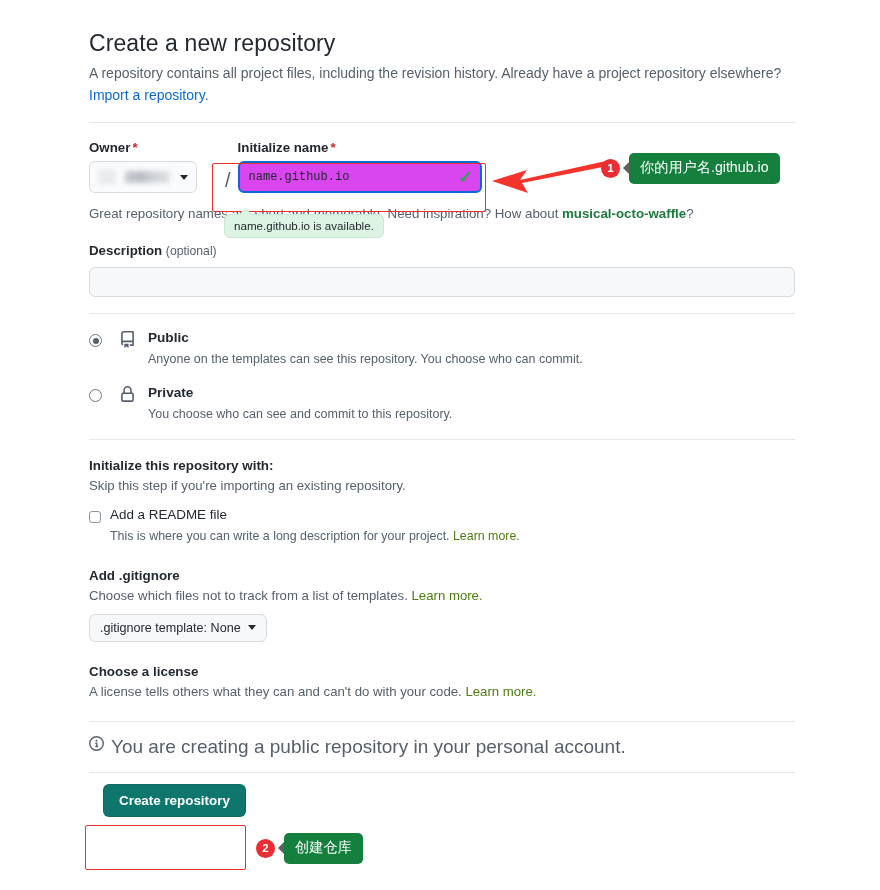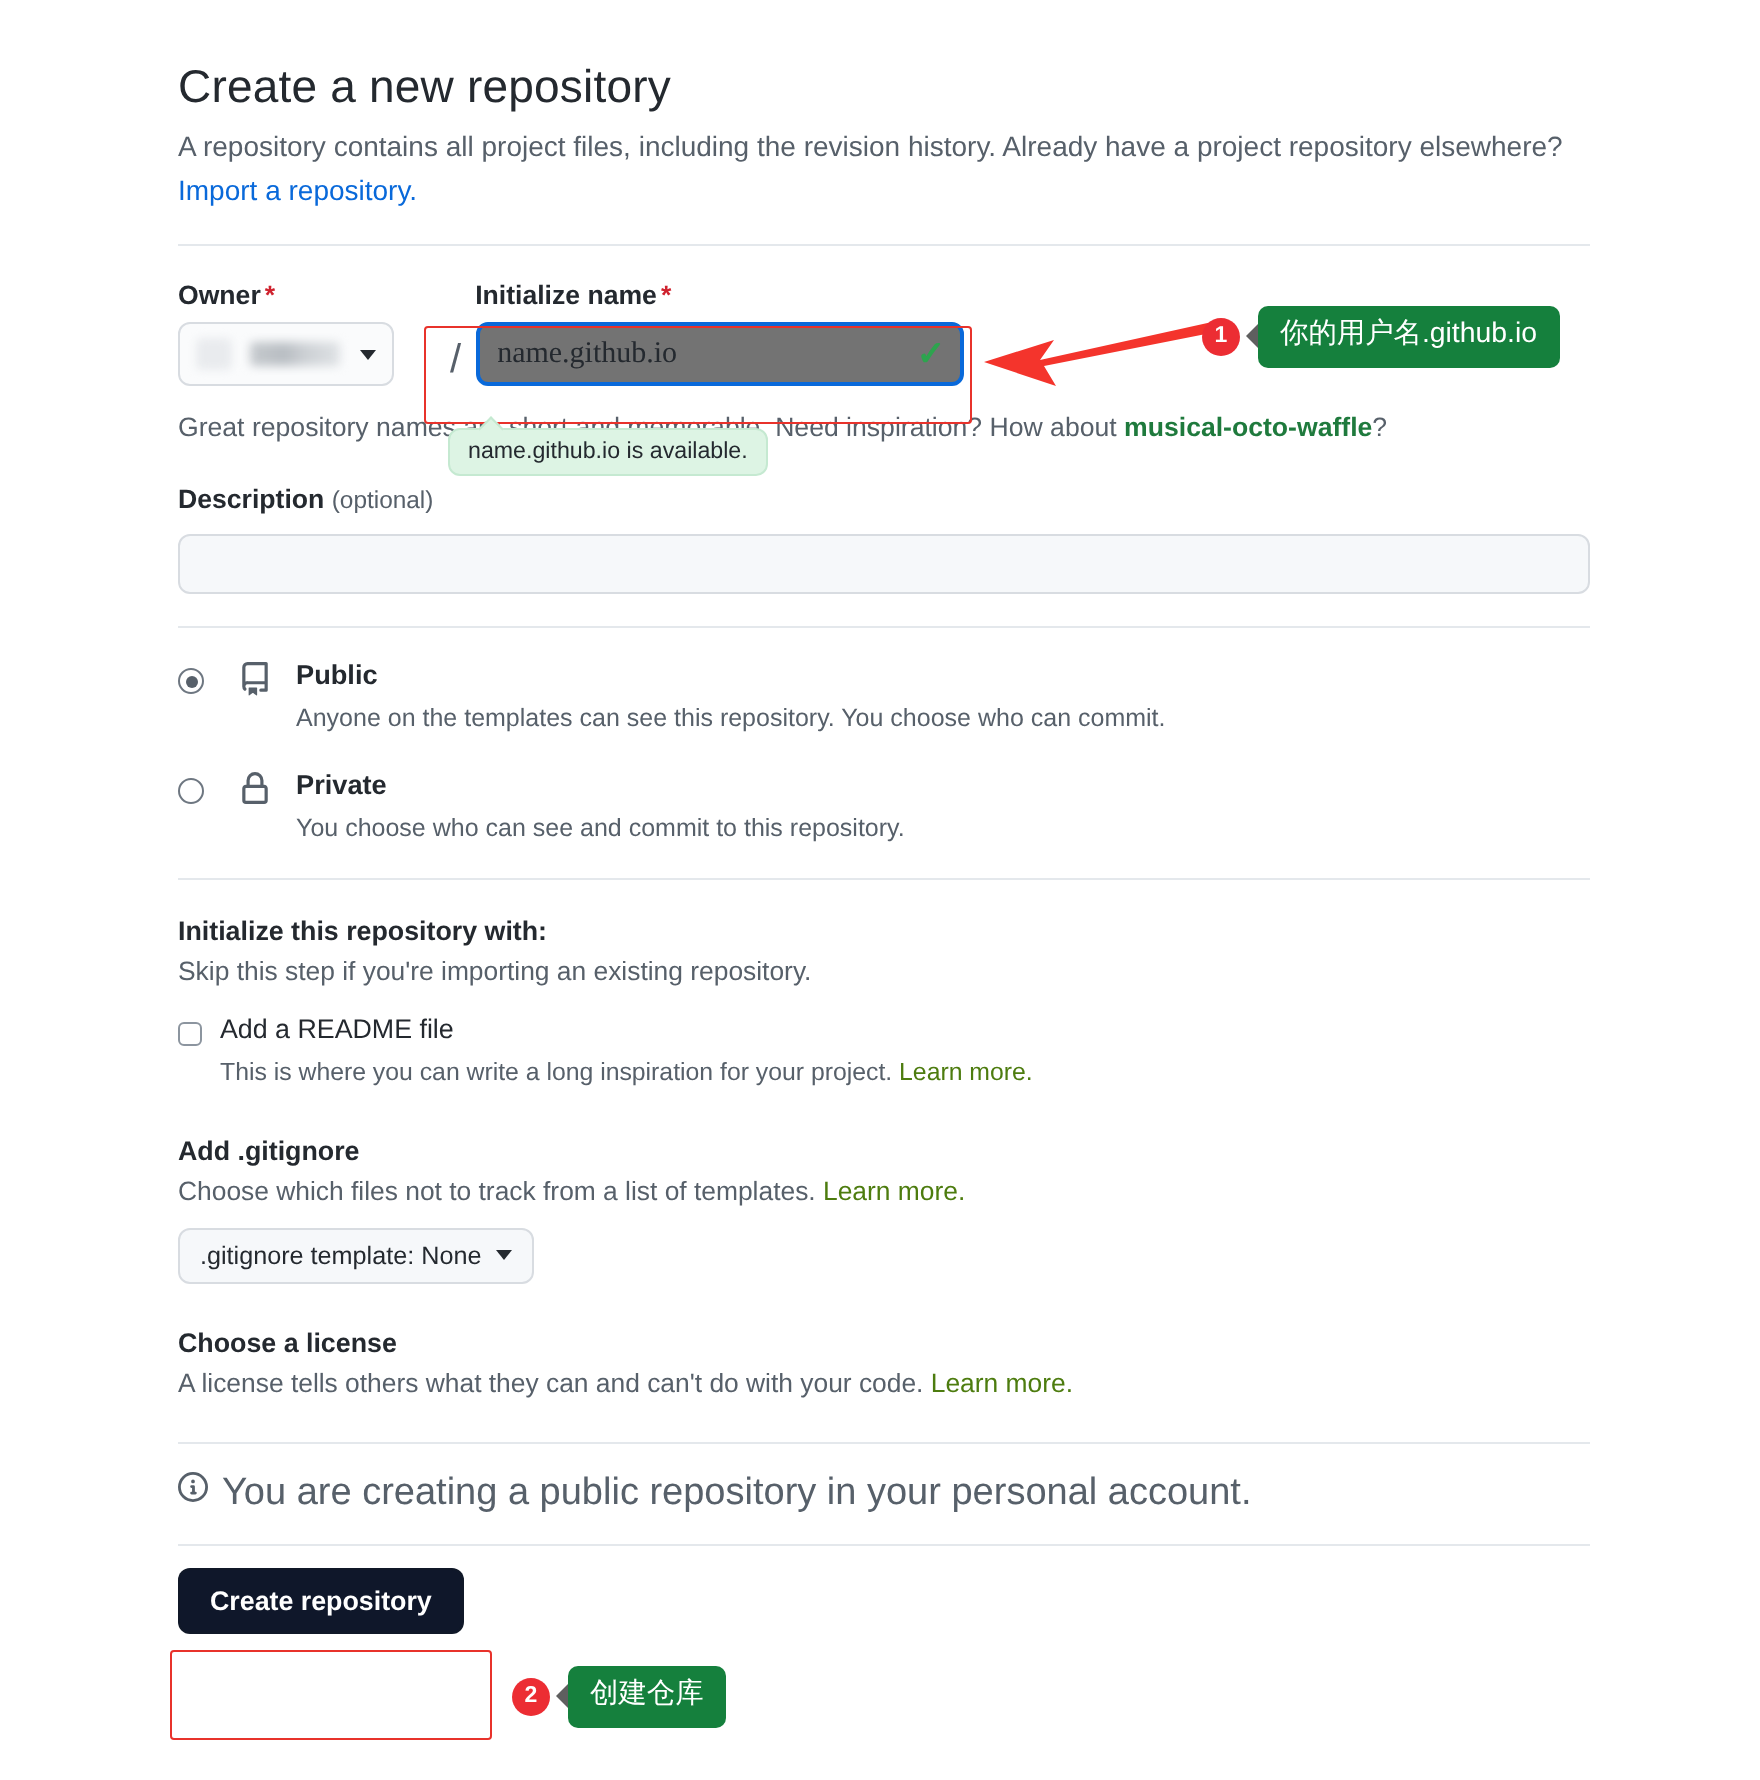--- a/index.html
+++ b/index.html
@@ -116,23 +116,23 @@
     position: relative;
     width: 244px;
     height: 32px;
   }
   .repo-input {
     width: 100%;
     height: 100%;
     box-sizing: border-box;
     border: 2px solid #0969da;
     border-radius: 6px;
-    background: #737373;
-    font-family: Liberation Serif, serif;
-    font-size: 15px;
+    background: #d946ef;
+    font-family: Liberation Mono, monospace;
+    font-size: 12px;
     color: #24292f;
     padding: 0 34px 0 9px;
     outline: none;
   }
   .check-ok {
     position: absolute;
     right: 9px;
     top: 50%;
     transform: translateY(-50%);
     font-size: 17px;
@@ -337,28 +337,29 @@
     display: inline-flex;
     color: #57606a;
   }
   .create-btn {
     margin-top: 11px;
     display: inline-flex;
     align-items: center;
     justify-content: center;
     height: 33px;
     padding: 0 15px;
-    background: #0f172a;
+    background: #0f766e;
     border: 1px solid rgba(27,31,36,.15);
     border-radius: 6px;
     color: #ffffff;
     font-size: 13.4px;
     font-weight: bold;
     font-family: "Liberation Sans", sans-serif;
     cursor: pointer;
+    margin-left: 14px;
   }
 
   
   .callout {
     position: absolute;
     display: flex;
     align-items: center;
     z-index: 12;
   }
   .callout-badge {
@@ -495,21 +496,21 @@
   
   <div class="mt18">
     <div class="sec-head">Initialize this repository with:</div>
     <div class="sec-sub">Skip this step if you're importing an existing repository.</div>
 
     <div class="check-row">
       <span class="checkbox"></span>
       <span class="check-label">Add a README file</span>
     </div>
     <div class="check-desc">
-      <span>This is where you can write a long inspiration for your project. </span><a class="lnk" href="#">Learn more.</a>
+      <span>This is where you can write a long description for your project. </span><a class="lnk" href="#">Learn more.</a>
     </div>
   </div>
 
   
   <div class="mt22">
     <div class="sec-head">Add .gitignore</div>
     <div class="sec-sub">
       <span>Choose which files not to track from a list of templates. </span><a class="lnk" href="#">Learn more.</a>
     </div>
     <div class="dropdown-btn">

